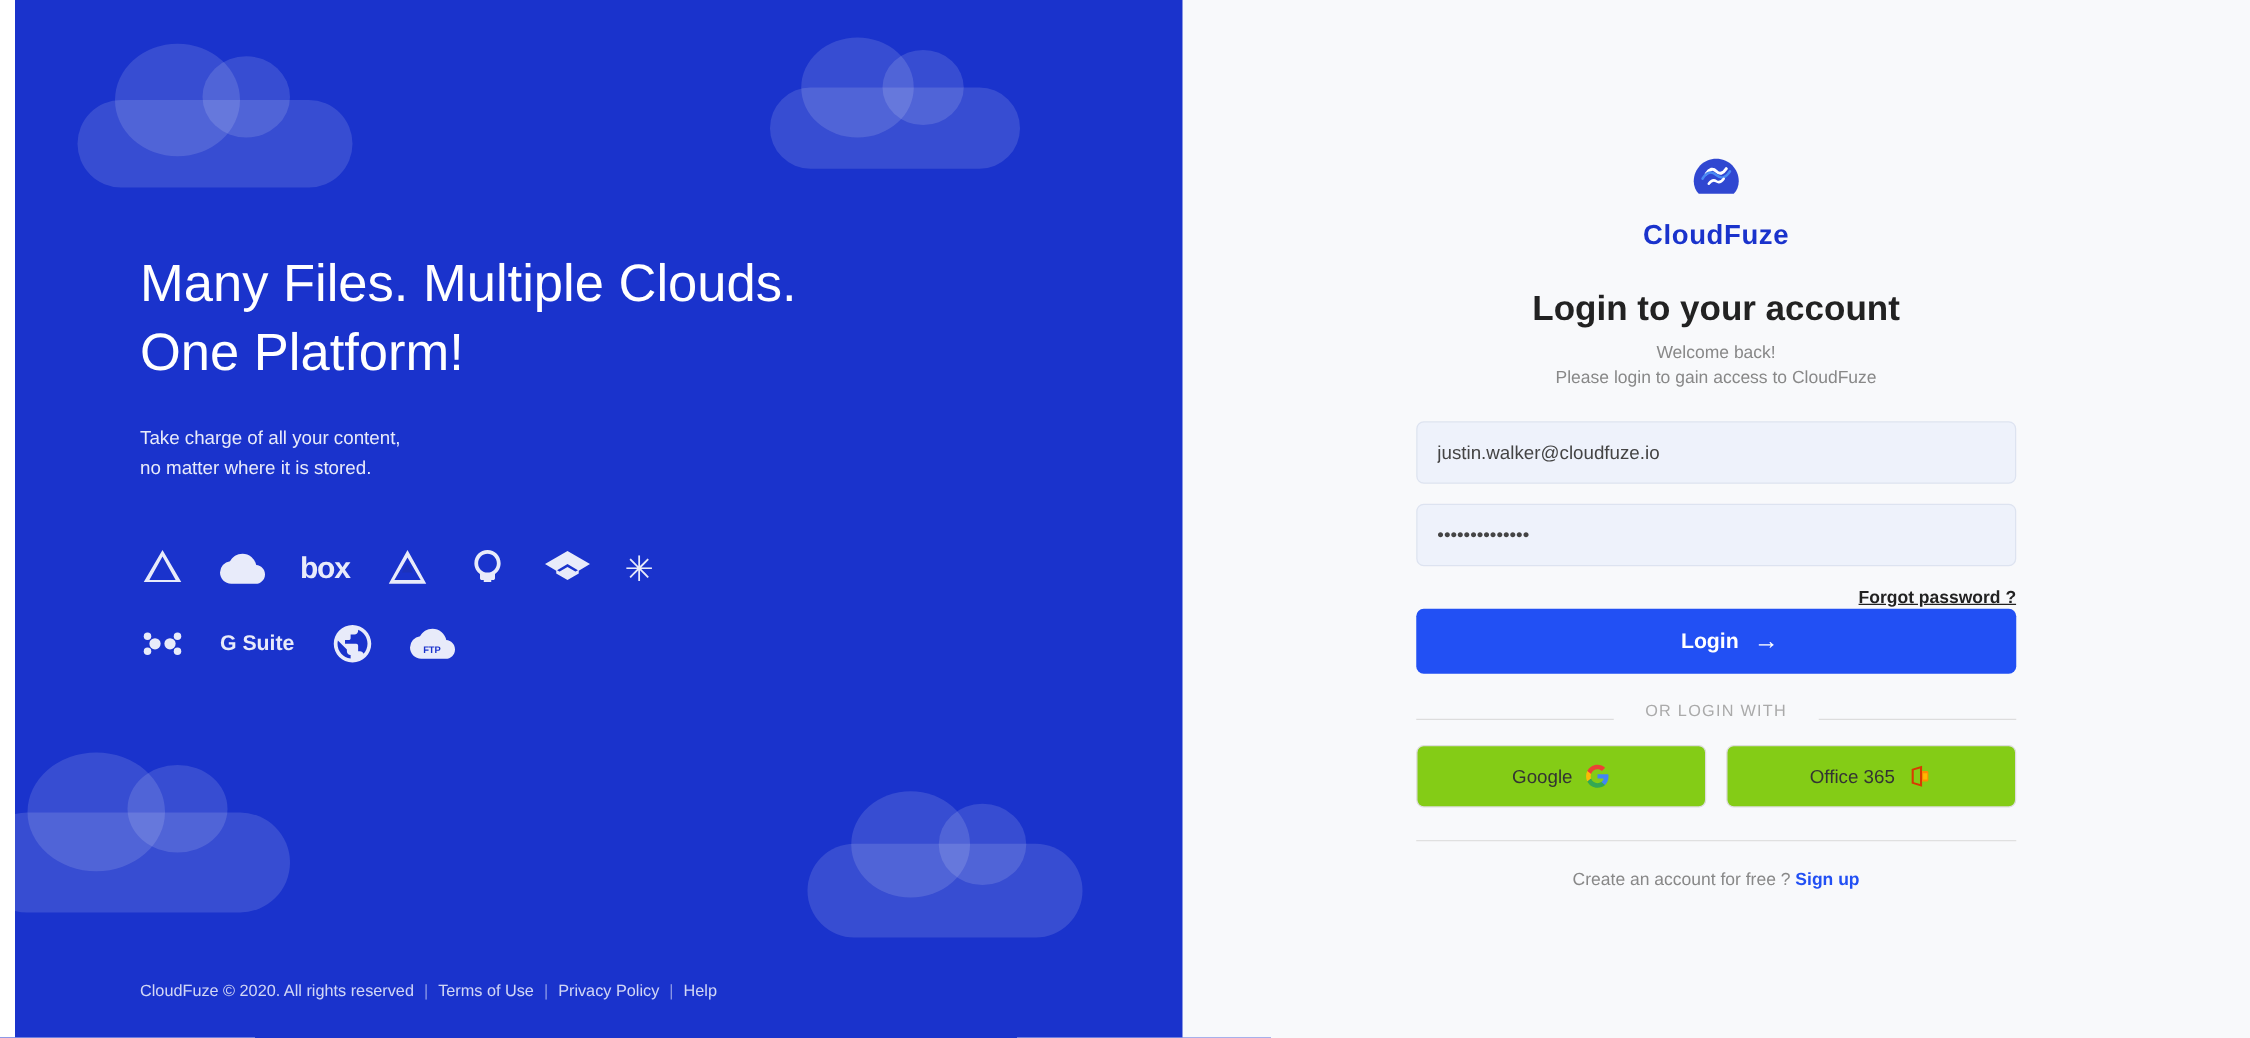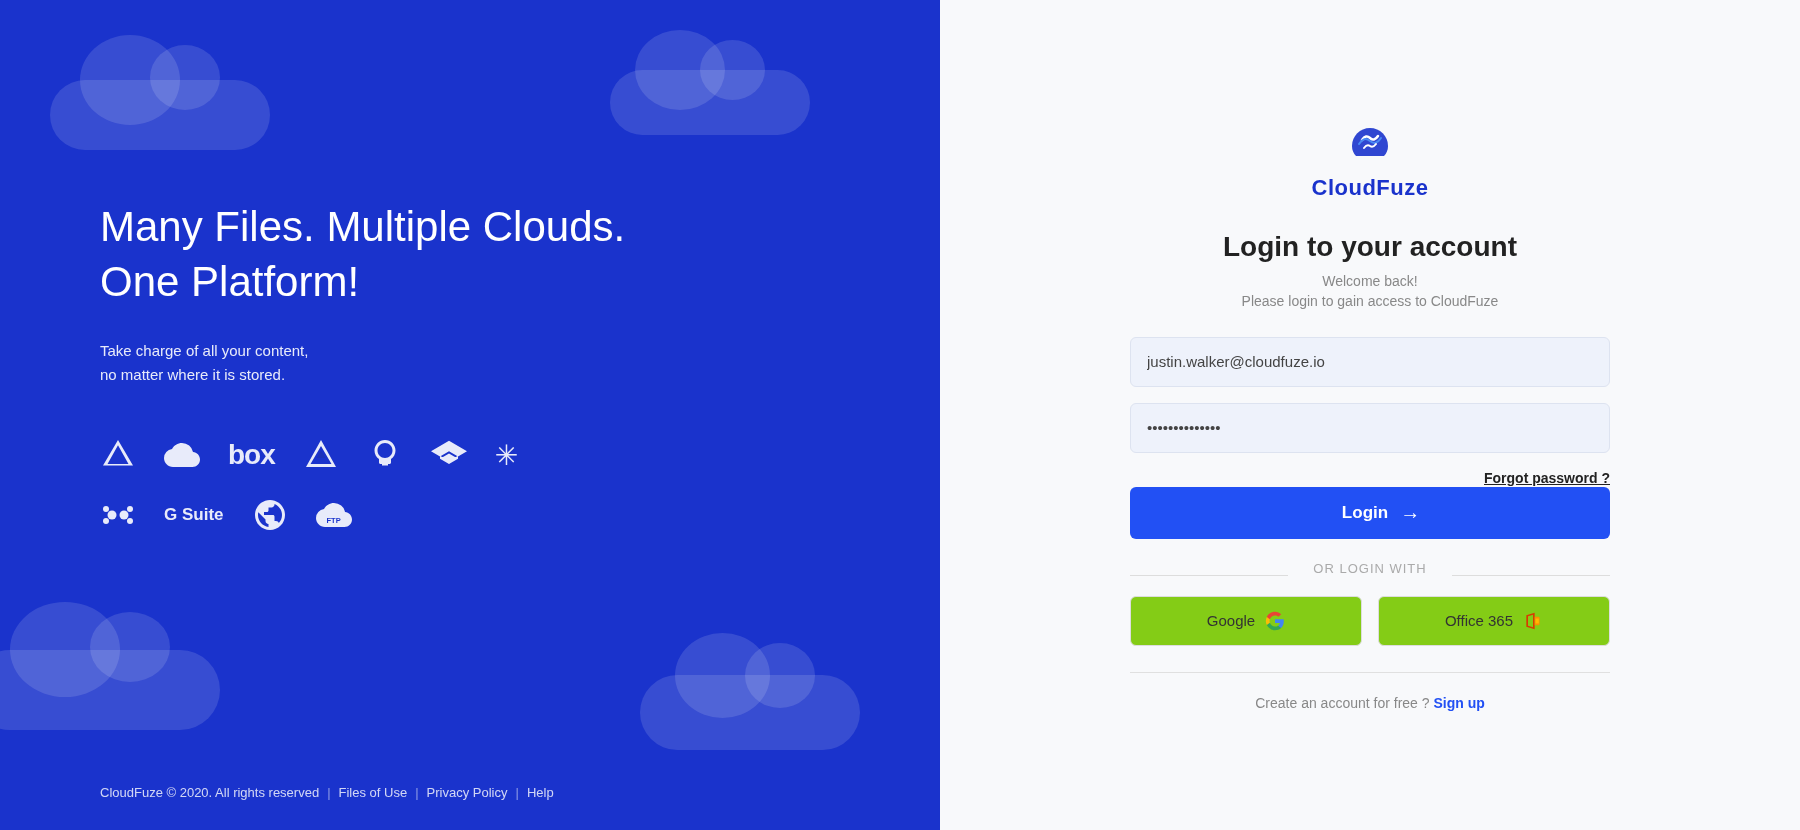--- a/index.html
+++ b/index.html
@@ -15,20 +15,21 @@
     .left-panel {
       width: 940px;
       height: 830px;
       background-color: #1a33cc;
       position: relative;
       overflow: hidden;
       display: flex;
       flex-direction: column;
       justify-content: flex-end;
       padding: 0 0 40px 0;
+      margin-left: 12px;
     }
 
     
     .cloud {
       position: absolute;
       background: rgba(255,255,255,0.12);
       border-radius: 50px;
     }
     .cloud::before, .cloud::after {
       content: '';
@@ -383,21 +384,21 @@
           <path d="M12 2L2 19h20L12 2zm0 3.5L19 18H5L12 5.5z"></path>
         </svg>
       </span>
 
       <span class="cloud-icon">
         <svg class="service-icon" viewBox="0 0 24 24" fill="rgba(255,255,255,0.9)">
           <path d="M19.35 10.04A7.49 7.49 0 0012 4C9.11 4 6.6 5.64 5.35 8.04A5.994 5.994 0 000 14c0 3.31 2.69 6 6 6h13c2.76 0 5-2.24 5-5 0-2.64-2.05-4.78-4.65-4.96z"></path>
         </svg>
       </span>
 
-      <span class="cloud-icon" style="font-size:28px;font-weight:700;letter-spacing:-1px;color:rgba(255,255,255,0.9);">box</span>
+      <span class="cloud-icon" style="font-size:24px;font-weight:700;letter-spacing:-1px;color:rgba(255,255,255,0.9);">box</span>
 
       <span class="cloud-icon">
         <svg class="service-icon" viewBox="0 0 24 24" fill="rgba(255,255,255,0.9)">
           <path d="M12 2L2 20h20L12 2zm0 4l7 12H5l7-12z"></path>
           <path d="M12 9l-3 5h6l-3-5z" fill="rgba(30,50,180,0.8)"></path>
         </svg>
       </span>
 
       <span class="cloud-icon">
         <svg class="service-icon" viewBox="0 0 24 24" fill="rgba(255,255,255,0.9)">
@@ -441,21 +442,21 @@
           <path d="M19.35 10.04A7.49 7.49 0 0012 4C9.11 4 6.6 5.64 5.35 8.04A5.994 5.994 0 000 14c0 3.31 2.69 6 6 6h13c2.76 0 5-2.24 5-5 0-2.64-2.05-4.78-4.65-4.96z"></path>
           <text x="7" y="17" font-size="5" fill="#1a33cc" font-weight="bold">FTP</text>
         </svg>
       </span>
     </div>
   </div>
 
   <div class="left-footer">
     <span>CloudFuze © 2020. All rights reserved</span>
     <span class="sep">|</span>
-    <a href="#">Files of Use</a>
+    <a href="#">Terms of Use</a>
     <span class="sep">|</span>
     <a href="#">Privacy Policy</a>
     <span class="sep">|</span>
     <a href="#">Help</a>
   </div>
 </div>
 
 <div class="right-panel">
   <div class="login-box">
 

